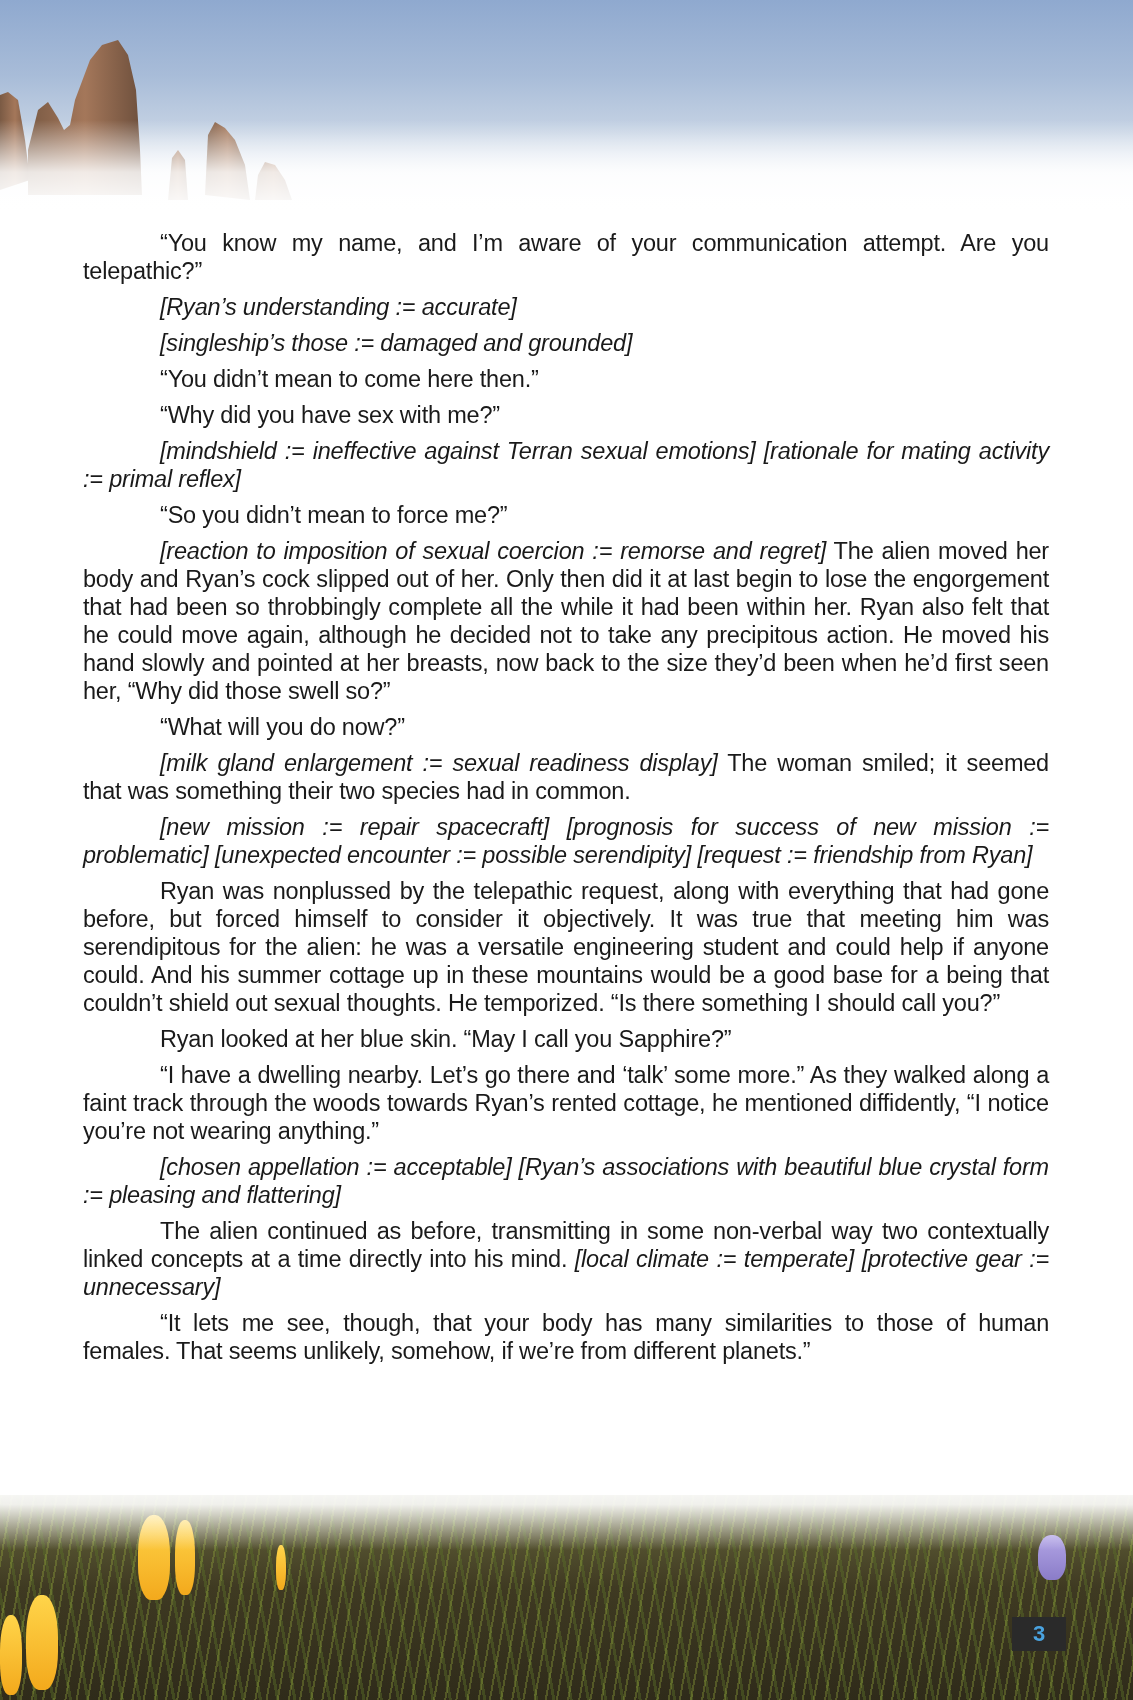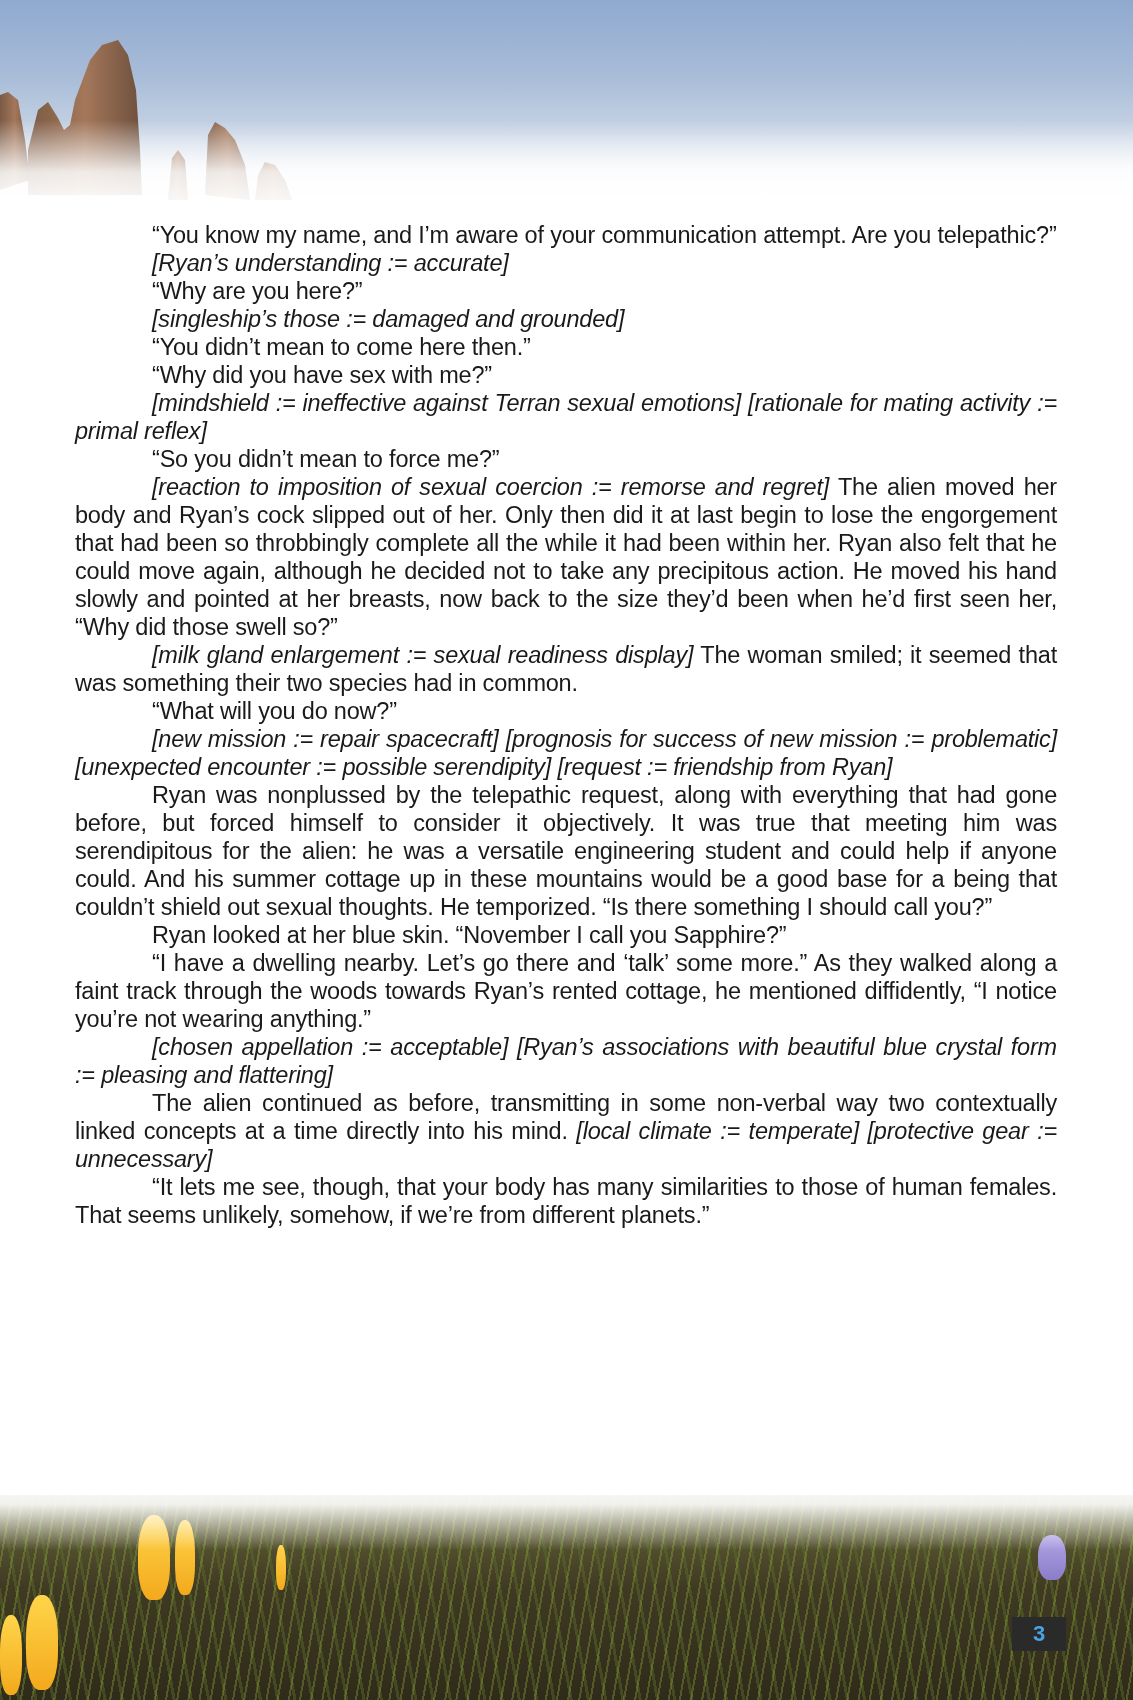--- a/index.html
+++ b/index.html
@@ -34,21 +34,21 @@
     position: absolute; left: 0; top: 1480px; width: 1133px; height: 70px;
     background: linear-gradient(180deg, #ffffff 0%, rgba(255,255,255,0.9) 35%, rgba(255,255,255,0) 100%);
   }
   .text-body {
     position: absolute; left: 75px; top: 221px; width: 982px;
     font-family: "Liberation Sans", sans-serif;
     font-size: 23.5px; line-height: 28px; color: #1a1a1a;
     letter-spacing: -0.2px;
   }
   .text-body p {
-    margin: 0; text-indent: 77px; text-align: justify;
+    margin: 8px; text-indent: 77px; text-align: justify;
     transform-origin: left top;
   }
   .text-body em { }
   .page-number {
     position: absolute; left: 1012px; top: 1617px; width: 54px; height: 34px;
     background: #2a2a2a; color: #4aa3e0;
     font-family: "Liberation Sans", sans-serif; font-weight: bold; font-size: 22px;
     display: flex; align-items: center; justify-content: center;
   }
 </style>
@@ -79,32 +79,31 @@
   <div class="flower" style="left:138px;top:20px;width:32px;height:85px;"></div>
   <div class="flower" style="left:175px;top:25px;width:20px;height:75px;"></div>
   <div class="flower" style="left:276px;top:50px;width:10px;height:45px;"></div>
   <div class="flower purple" style="left:1038px;top:40px;width:28px;height:45px;"></div>
 </div>
 <div class="footer-fade"></div>
 
 <div class="text-body" id="story">
     <p><span>“You know my name, and I’m aware of your communication attempt. Are you telepathic?”</span></p>
     <p><em>[Ryan’s understanding := accurate]</em></p>
-    <p><span>“Why are you here?”</span></p>
     <p><em>[singleship’s those := damaged and grounded]</em></p>
     <p><span>“You didn’t mean to come here then.”</span></p>
     <p><span>“Why did you have sex with me?”</span></p>
     <p><em>[mindshield := ineffective against Terran sexual emotions] [rationale for mating activity := primal reflex]</em></p>
     <p><span>“So you didn’t mean to force me?”</span></p>
     <p><em>[reaction to imposition of sexual coercion := remorse and regret]</em><span> The alien moved her body and Ryan’s cock slipped out of her. Only then did it at last begin to lose the engorgement that had been so throbbingly complete all the while it had been within her. Ryan also felt that he could move again, although he decided not to take any precipitous action. He moved his hand slowly and pointed at her breasts, now back to the size they’d been when he’d first seen her, “Why did those swell so?”</span></p>
+    <p><span>“What will you do now?”</span></p>
     <p><em>[milk gland enlargement := sexual readiness display]</em><span> The woman smiled; it seemed that was something their two species had in common.</span></p>
-    <p><span>“What will you do now?”</span></p>
     <p><em>[new mission := repair spacecraft] [prognosis for success of new mission := problematic] [unexpected encounter := possible serendipity] [request := friendship from Ryan]</em></p>
     <p><span>Ryan was nonplussed by the telepathic request, along with everything that had gone before, but forced himself to consider it objectively. It was true that meeting him was serendipitous for the alien: he was a versatile engineering student and could help if anyone could. And his summer cottage up in these mountains would be a good base for a being that couldn’t shield out sexual thoughts. He temporized. “Is there something I should call you?”</span></p>
-    <p><span>Ryan looked at her blue skin. “November I call you Sapphire?”</span></p>
+    <p><span>Ryan looked at her blue skin. “May I call you Sapphire?”</span></p>
     <p><span>“I have a dwelling nearby. Let’s go there and ‘talk’ some more.” As they walked along a faint track through the woods towards Ryan’s rented cottage, he mentioned diffidently, “I notice you’re not wearing anything.”</span></p>
     <p><em>[chosen appellation := acceptable] [Ryan’s associations with beautiful blue crystal form := pleasing and flattering]</em></p>
     <p><span>The alien continued as before, transmitting in some non-verbal way two contextually linked concepts at a time directly into his mind. </span><em>[local climate := temperate] [protective gear := unnecessary]</em></p>
     <p><span>“It lets me see, though, that your body has many similarities to those of human females. That seems unlikely, somehow, if we’re from different planets.”</span></p>
   </div>
 
 <div class="page-number">
   <span>3</span>
 </div>
 

